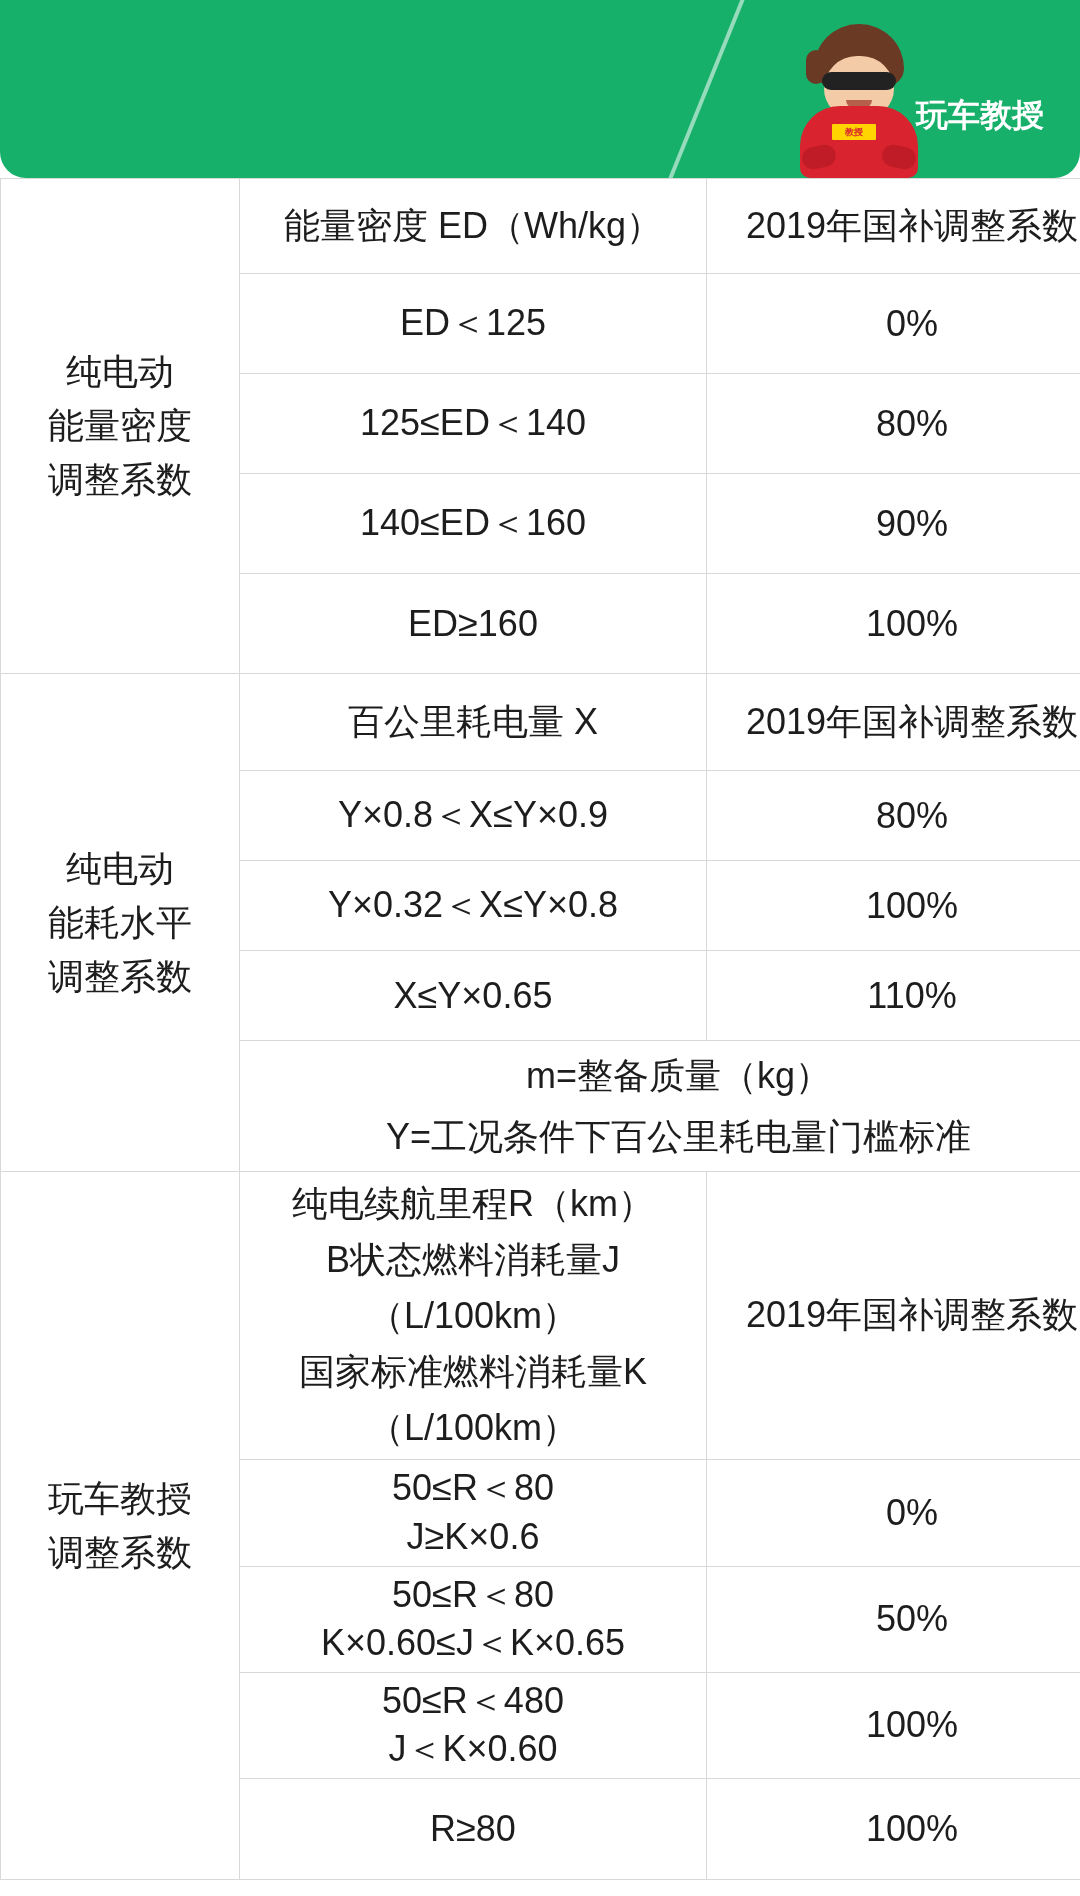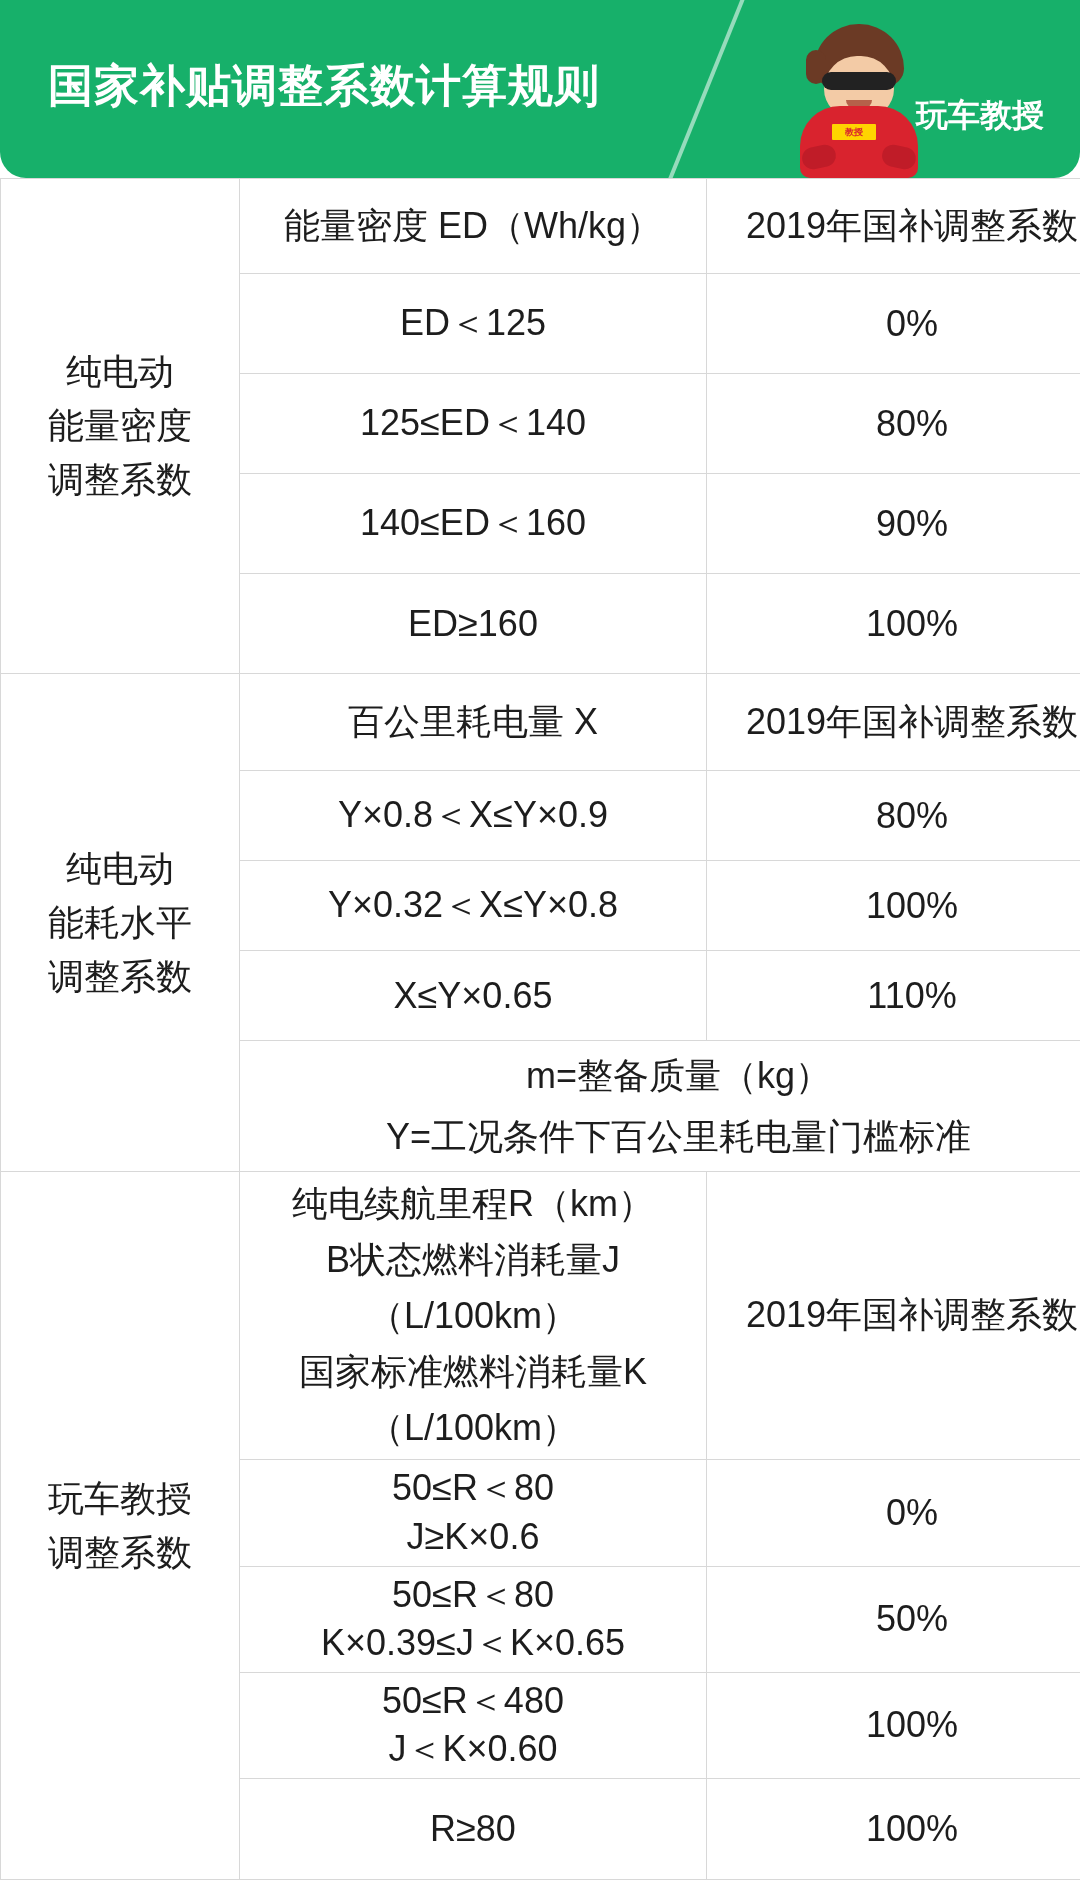--- a/index.html
+++ b/index.html
@@ -169,21 +169,20 @@
   .note-cell {
     font-size: 30px;
     line-height: 1.7;
     padding: 22px 4px;
   }
 </style>
 </head>
 <body>
 
 <div class="header">
-  <div class="header-title">国家补贴调整系数计算规则</div>
   <div class="header-slash"></div>
   <div class="brand">
     <div class="mascot">
       <div class="m-hair"></div>
       <div class="m-face"></div>
       <div class="m-glasses"></div>
       <div class="m-mouth"></div>
       <div class="m-body"></div>
       <div class="m-arm-l"></div>
       <div class="m-arm-r"></div>
@@ -265,21 +264,21 @@
     <tr>
       <td class="col2 two-line" style="height:90px">
         <div>50≤R＜80</div>
         <div>J≥K×0.6</div>
       </td>
       <td class="col3">0%</td>
     </tr>
     <tr>
       <td class="col2 two-line" style="height:90px">
         <div>50≤R＜80</div>
-        <div>K×0.39≤J＜K×0.65</div>
+        <div>K×0.60≤J＜K×0.65</div>
       </td>
       <td class="col3">50%</td>
     </tr>
     <tr>
       <td class="col2 two-line" style="height:90px">
         <div>50≤R＜480</div>
         <div>J＜K×0.60</div>
       </td>
       <td class="col3">100%</td>
     </tr>

